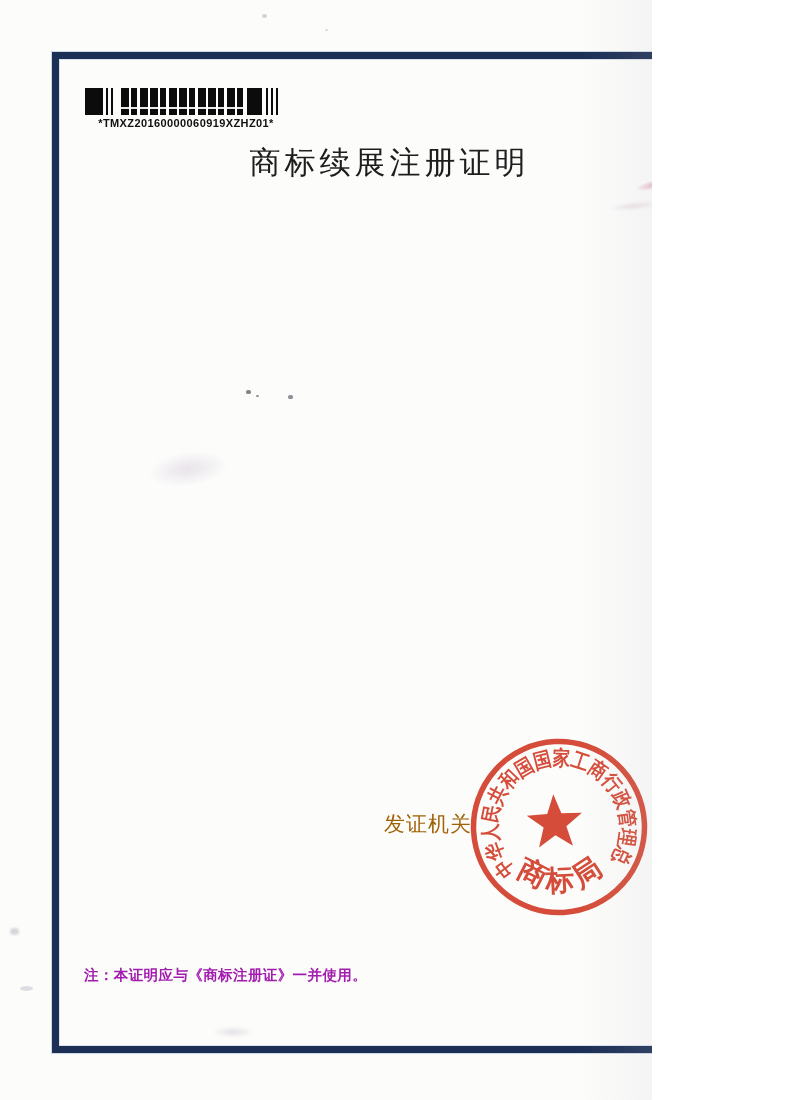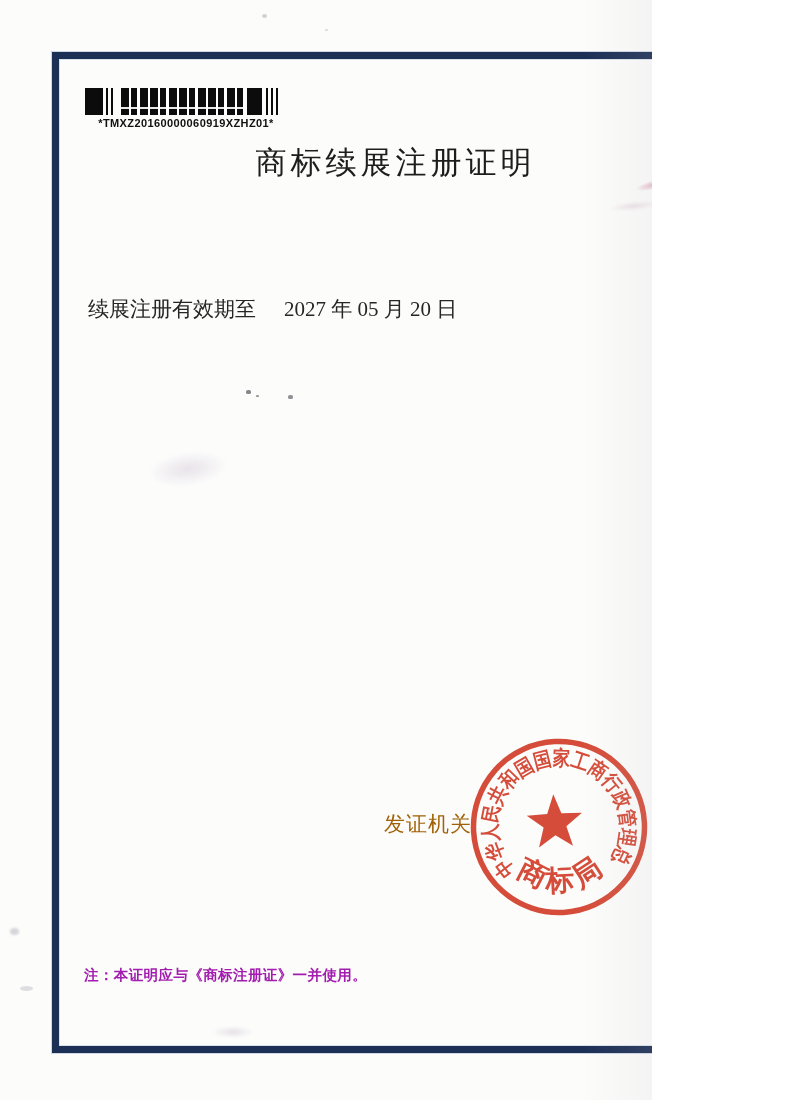--- a/index.html
+++ b/index.html
@@ -15,21 +15,21 @@
   .bc-thin{width:10px;margin-left:3px;background:repeating-linear-gradient(90deg,#0c0c0c 0 2px,rgba(0,0,0,0) 2px 5px);}
   .bc-dense{width:122px;margin-left:5px;background-image:
       repeating-linear-gradient(0deg,rgba(255,255,255,0) 0 6px,rgba(255,255,255,.9) 6px 8px,rgba(255,255,255,0) 8px 27px),
       repeating-linear-gradient(90deg,#0c0c0c 0 8px,#fff 8px 10px,#0c0c0c 10px 16px,#fff 16px 19px,#0c0c0c 19px 27px,#fff 27px 29px);}
   .bc-block2{width:15px;margin-left:4px;background:#0c0c0c;}
   .bc-thin2{width:12px;margin-left:4px;background:repeating-linear-gradient(90deg,#0c0c0c 0 2px,rgba(0,0,0,0) 2px 5px);}
   .barcode-label{position:absolute;left:78px;top:117px;width:216px;text-align:center;
       font-family:"Liberation Sans","DejaVu Sans",sans-serif;font-size:11px;font-weight:bold;letter-spacing:.4px;color:#111;}
   
   .title{position:absolute;left:52px;top:142px;width:675px;margin:0;text-align:center;
-      font-size:31px;font-weight:500;letter-spacing:4px;color:#1d1d1d;padding-left:6px;}
+      font-size:31px;font-weight:500;letter-spacing:4px;color:#1d1d1d;}
   .line1{position:absolute;left:88px;top:229px;margin:0;font-size:21px;color:#262626;}
   .line2{position:absolute;left:88px;top:295px;margin:0;font-size:21px;color:#262626;}
   .line2 .date{margin-left:28px;}
   .issuer{position:absolute;left:384px;top:810px;font-size:21px;color:#a16207;letter-spacing:1px;}
   .note{position:absolute;left:84px;top:966px;font-family:"Liberation Sans","DejaVu Sans",sans-serif;
       font-size:14.5px;font-weight:bold;letter-spacing:.4px;color:#a21caf;}
   
   .seal{position:absolute;left:443px;top:711px;width:232px;height:232px;opacity:.93;mix-blend-mode:multiply;}
   .seal text{font-family:"Liberation Serif","DejaVu Serif",serif;}
   
@@ -74,23 +74,20 @@
     <span class="bc-block"></span>
     <span class="bc-thin"></span>
     <span class="bc-dense"></span>
     <span class="bc-block2"></span>
     <span class="bc-thin2"></span>
   </div>
   <div class="barcode-label">*TMXZ20160000060919XZHZ01*</div>
 
   <h1 class="title">商标续展注册证明</h1>
 
-  <p class="line2">
-    <span>续展注册有效期至</span><span class="date">2027 年 05 月 20 日</span>
-  </p>
 
   <div class="issuer">发证机关</div>
 
   <svg class="seal" viewBox="0 0 232 232" xmlns="http://www.w3.org/2000/svg" xmlns:xlink="http://www.w3.org/1999/xlink">
     <defs>
       <path id="arcTop" d="M -46.1 41.5 A 62 62 0 1 1 46.1 41.5"></path>
       <path id="arcBot" d="M -48.3 40.5 A 63 63 0 0 0 48.3 40.5"></path>
     </defs>
     <g transform="translate(116,116) rotate(-3)">
       <circle r="85.5" fill="none" stroke="#d5402c" stroke-width="5.5"></circle>

